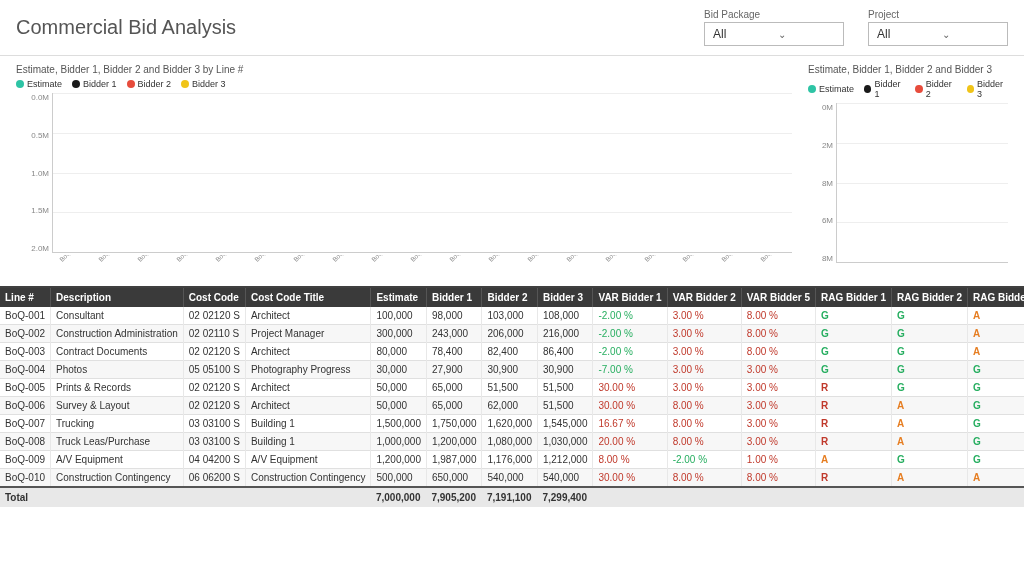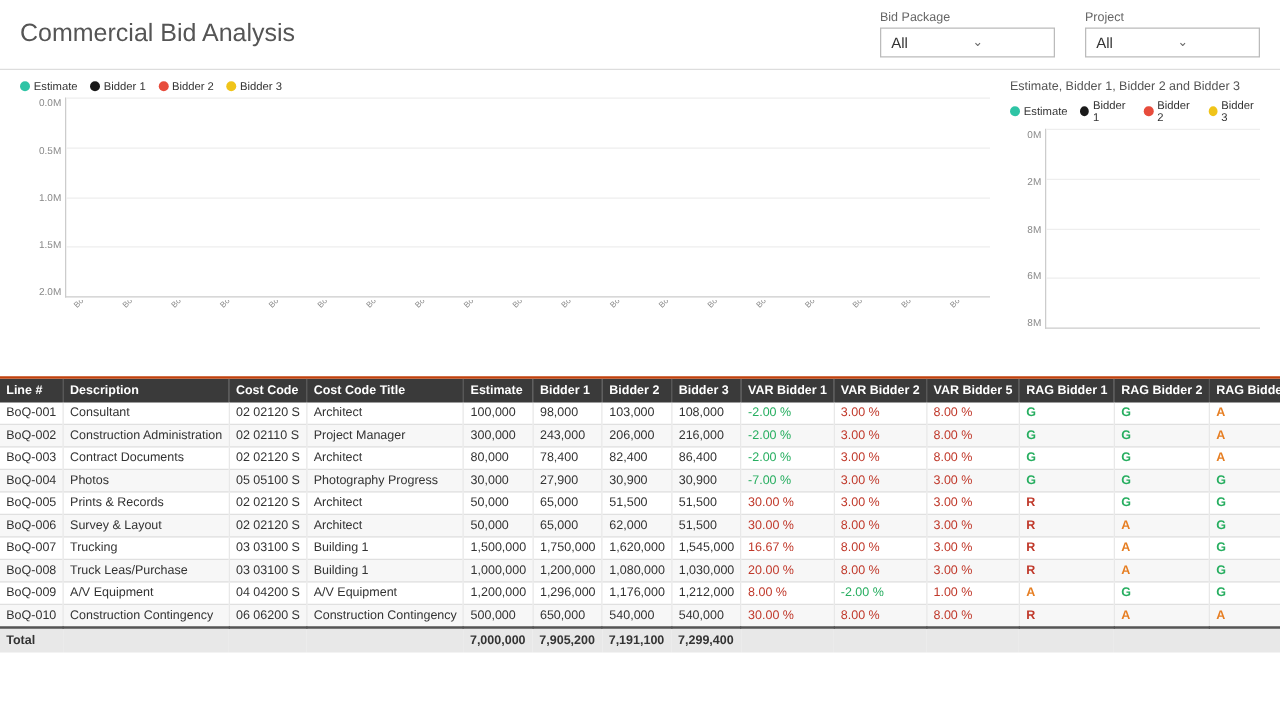--- a/index.html
+++ b/index.html
@@ -29,21 +29,21 @@
     .bar-chart-yaxis { width: 36px; display: flex; flex-direction: column-reverse; justify-content: space-between; align-items: flex-end; font-size: 8px; color: #888; padding-right: 3px; }
     .bar-chart-inner { flex: 1; position: relative; border-bottom: 1px solid #ccc; border-left: 1px solid #ccc; }
     .bar-chart-grid { position: absolute; width: 100%; top: 0; left: 0; height: 100%; }
     .grid-line { position: absolute; width: 100%; border-top: 1px solid #eee; }
     .bars-container { display: flex; align-items: flex-end; height: 100%; padding: 0 2px; gap: 1px; }
     .bar-group { display: flex; align-items: flex-end; gap: 0.5px; flex: 1; }
     .bar { width: 4px; border-radius: 0; }
     .bar-labels { display: flex; justify-content: space-around; font-size: 7px; color: #888; margin-top: 2px; padding-left: 36px; }
 
     
-    .table-wrap { height: 246px; overflow: hidden; border-top: 2px solid #c2410c; margin-top: 15px; }
+    .table-wrap { height: 246px; overflow: hidden; border-top: 2px solid #404040; }
     table { width: 100%; border-collapse: collapse; font-size: 10px; }
     thead tr { background: #3a3a3a; color: #fff; }
     thead th { padding: 4px 5px; text-align: left; border-right: 1px solid #555; white-space: nowrap; font-weight: 600; }
     tbody tr { border-bottom: 1px solid #e0e0e0; }
     tbody tr:nth-child(even) { background: #f7f7f7; }
     tbody td { padding: 3px 5px; border-right: 1px solid #e8e8e8; white-space: nowrap; }
     tfoot tr { background: #e8e8e8; font-weight: 700; border-top: 2px solid #555; }
     tfoot td { padding: 4px 5px; }
 
     
@@ -73,20 +73,21 @@
         <span>All</span>
         <span class="chevron">⌄</span>
       </div>
     </div>
   </div>
 </div>
 
 <div class="charts-area">
 
   <div class="chart-left">
+    <div class="chart-title">Estimate, Bidder 1, Bidder 2 and Bidder 3 by Line #</div>
     <div class="chart-legend">
       <div class="legend-item">
         <div class="legend-dot" style="background:#2ec4a5;"></div>
         <span>Estimate</span>
       </div>
       <div class="legend-item">
         <div class="legend-dot" style="background:#1a1a1a;"></div>
         <span>Bidder 1</span>
       </div>
       <div class="legend-item">
@@ -450,21 +451,21 @@
           <td style="color: rgb(192, 57, 43); font-weight: 700;">R</td>
           <td style="color: rgb(230, 126, 34); font-weight: 700;">A</td>
           <td style="color: rgb(39, 174, 96); font-weight: 700;">G</td>
         </tr>
         <tr>
           <td>BoQ-009</td>
           <td>A/V Equipment</td>
           <td>04 04200 S</td>
           <td>A/V Equipment</td>
           <td>1,200,000</td>
-          <td>1,296,000</td>
+          <td>1,987,000</td>
           <td>1,176,000</td>
           <td>1,212,000</td>
           <td style="color: rgb(192, 57, 43);">8.00 %</td>
           <td style="color: rgb(39, 174, 96);">-2.00 %</td>
           <td style="color: rgb(192, 57, 43);">1.00 %</td>
           <td style="color: rgb(230, 126, 34); font-weight: 700;">A</td>
           <td style="color: rgb(39, 174, 96); font-weight: 700;">G</td>
           <td style="color: rgb(39, 174, 96); font-weight: 700;">G</td>
         </tr>
         <tr>

